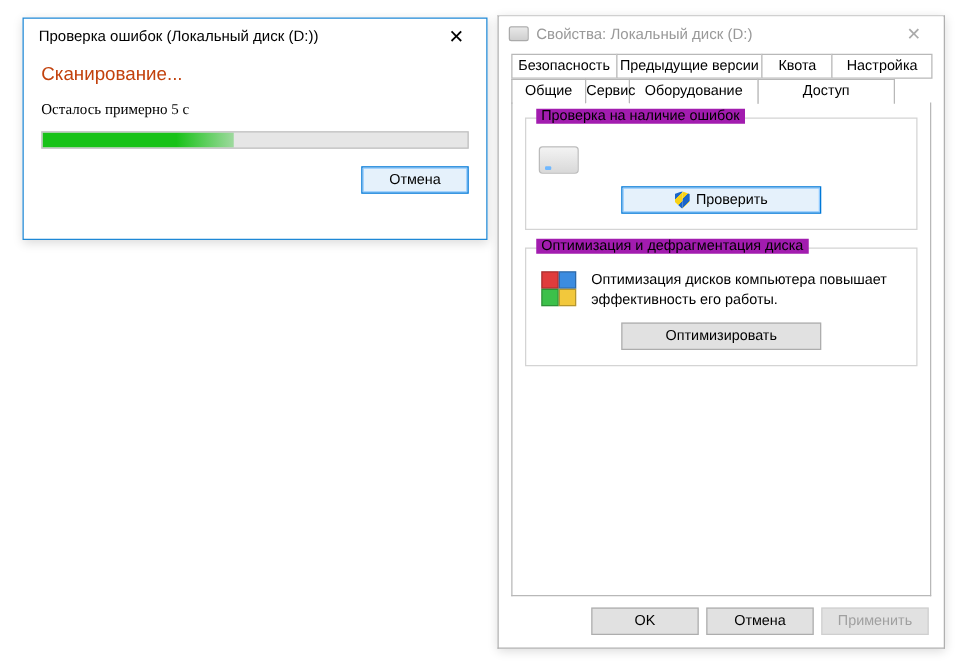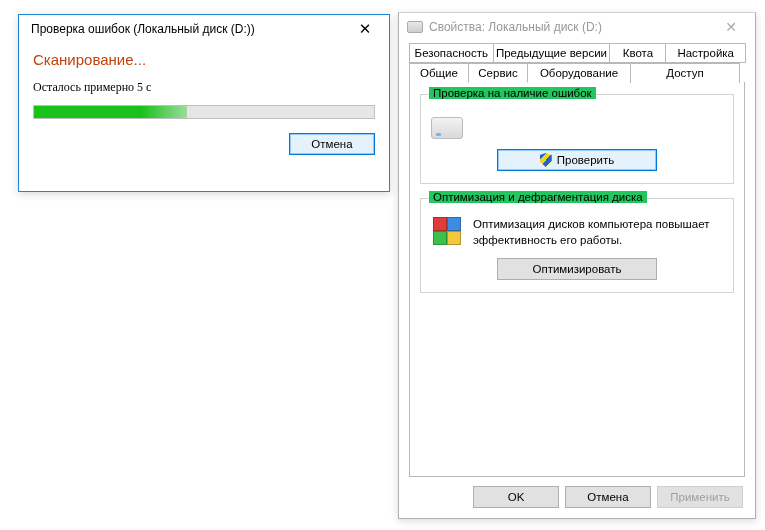--- a/index.html
+++ b/index.html
@@ -59,40 +59,40 @@
     cursor: default;
   }
   .tabs-row.top .tab { border-bottom: 1px solid #b8b8b8; }
   .tab.active {
     background: #fff;
     border-bottom: 1px solid #fff;
     position: relative;
     z-index: 2;
   }
   .tr1 .t1{width:86px;} .tr1 .t2{width:120px;} .tr1 .t3{width:58px;} .tr1 .t4{width:82px;}
-  .tr2 .t1{width:60px;} .tr2 .t2{width:60px;} .tr2 .t3{width:104px;} .tr2 .t4{width:110px;}
+  .tr2 .t1{width:60px;} .tr2 .t2{width:36px;} .tr2 .t3{width:104px;} .tr2 .t4{width:110px;}
   .tab-panel {
     border: 1px solid #b8b8b8;
     border-top: none;
     margin-top: -1px;
     height: 395px;
     padding: 12px 10px;
     position: relative;
     z-index: 1;
   }
   .group {
     border: 1px solid #d4d4d4;
     padding: 16px 10px 12px 10px;
     margin-bottom: 14px;
     position: relative;
   }
   .group-title {
     position: absolute;
     top: -8px; left: 8px;
-    background: #22c55e;
+    background: #a21caf;
     padding: 0 4px;
     font-size: 11.5px;
   }
   .row { display: flex; align-items: flex-start; gap: 10px; }
   .drive-img {
     width: 32px; height: 22px;
     background: linear-gradient(#f3f3f3,#d9d9d9);
     border: 1px solid #bbb;
     border-radius: 3px;
     margin-top: 6px;

